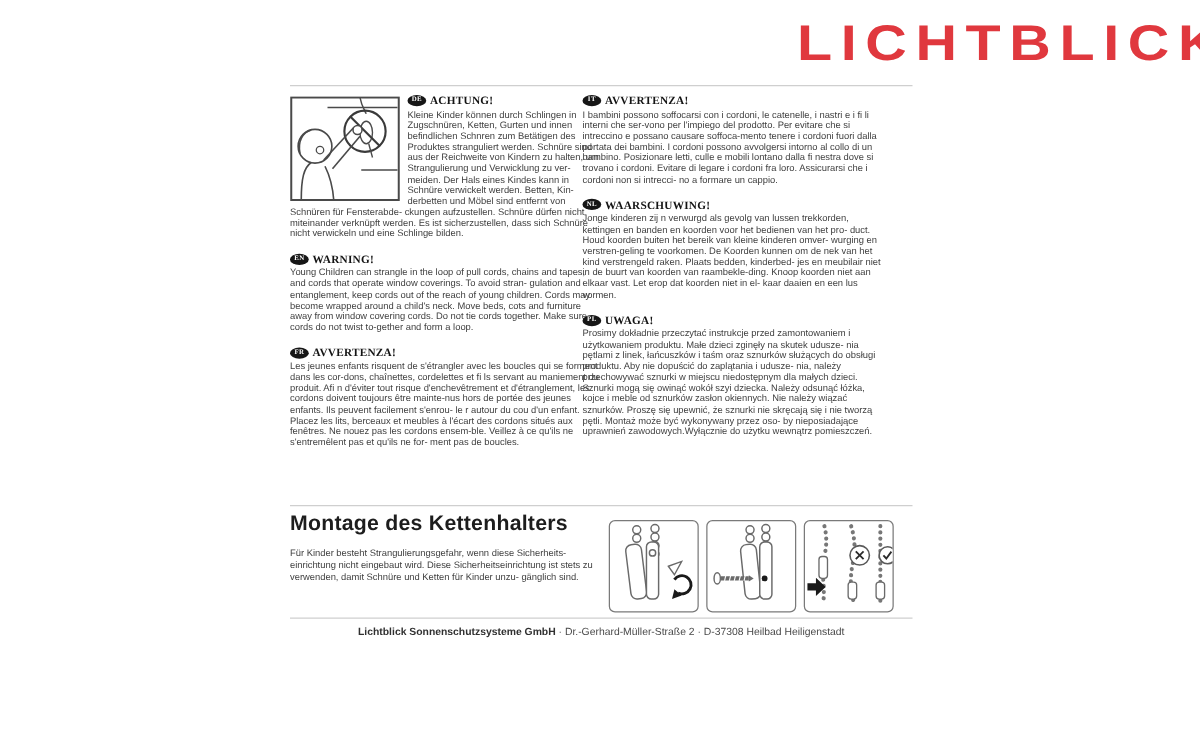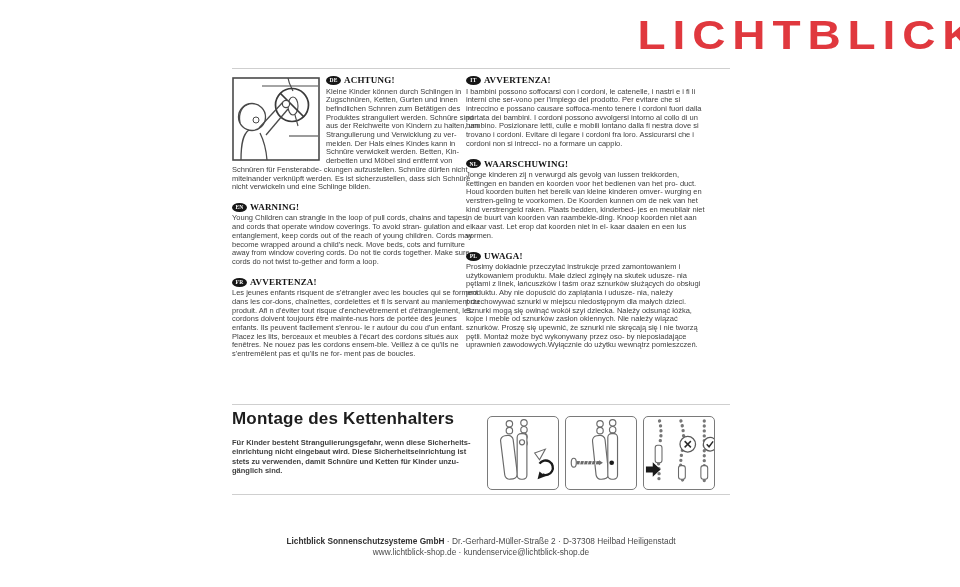--- a/index.html
+++ b/index.html
@@ -38,32 +38,32 @@
   .body-text{color:#414141;text-align:left;}
 
   .pictogram{float:left;width:88px;height:84px;margin:1px 6px 3px 0;}
 
   #montage-head{
     position:absolute;left:232px;top:409px;font-size:17px;font-weight:bold;
     color:#1d1d1d;letter-spacing:.2px;
   }
   #montage-body{
     position:absolute;left:232px;top:438px;width:252px;
-    font-size:7.5px;line-height:9.4px;color:#414141;font-weight:bold;
+    font-size:7.5px;line-height:9.4px;color:#414141;
   }
   #montage-figs{position:absolute;left:487px;top:416px;display:flex;gap:6px;}
   .fig{
     width:72px;height:74px;border:1px solid #7a7a7a;border-radius:5px;
     box-sizing:border-box;background:#fff;
   }
   .fig svg{width:100%;height:100%;display:block;}
 
   #footer{
     position:absolute;left:182px;top:500px;width:598px;text-align:center;
-    font-size:8.3px;line-height:11px;color:#4a4a4a;margin-top:36px;
+    font-size:8.3px;line-height:11px;color:#4a4a4a;
   }
   #footer .company{font-weight:bold;color:#303030;}
 </style>
 </head>
 <body>
 
 <div class="logo-wrap">
   <span class="logo">LICHTBLICK</span>
 </div>
 
@@ -217,14 +217,13 @@
       <path d="M64.5,28 l2.4,2.6 l4.2,-5.6" fill="none" stroke="#2a2a2a" stroke-width="1.5"></path>
     </svg>
   </div>
 </div>
 
 <div id="footer">
   <div>
     <span class="company">Lichtblick Sonnenschutzsysteme GmbH</span>
     <span>· Dr.-Gerhard-Müller-Straße 2 · D-37308 Heilbad Heiligenstadt</span>
   </div>
-  <div>www.lichtblick-shop.de · kundenservice@lichtblick-shop.de</div>
 </div>
 
 </body></html>

